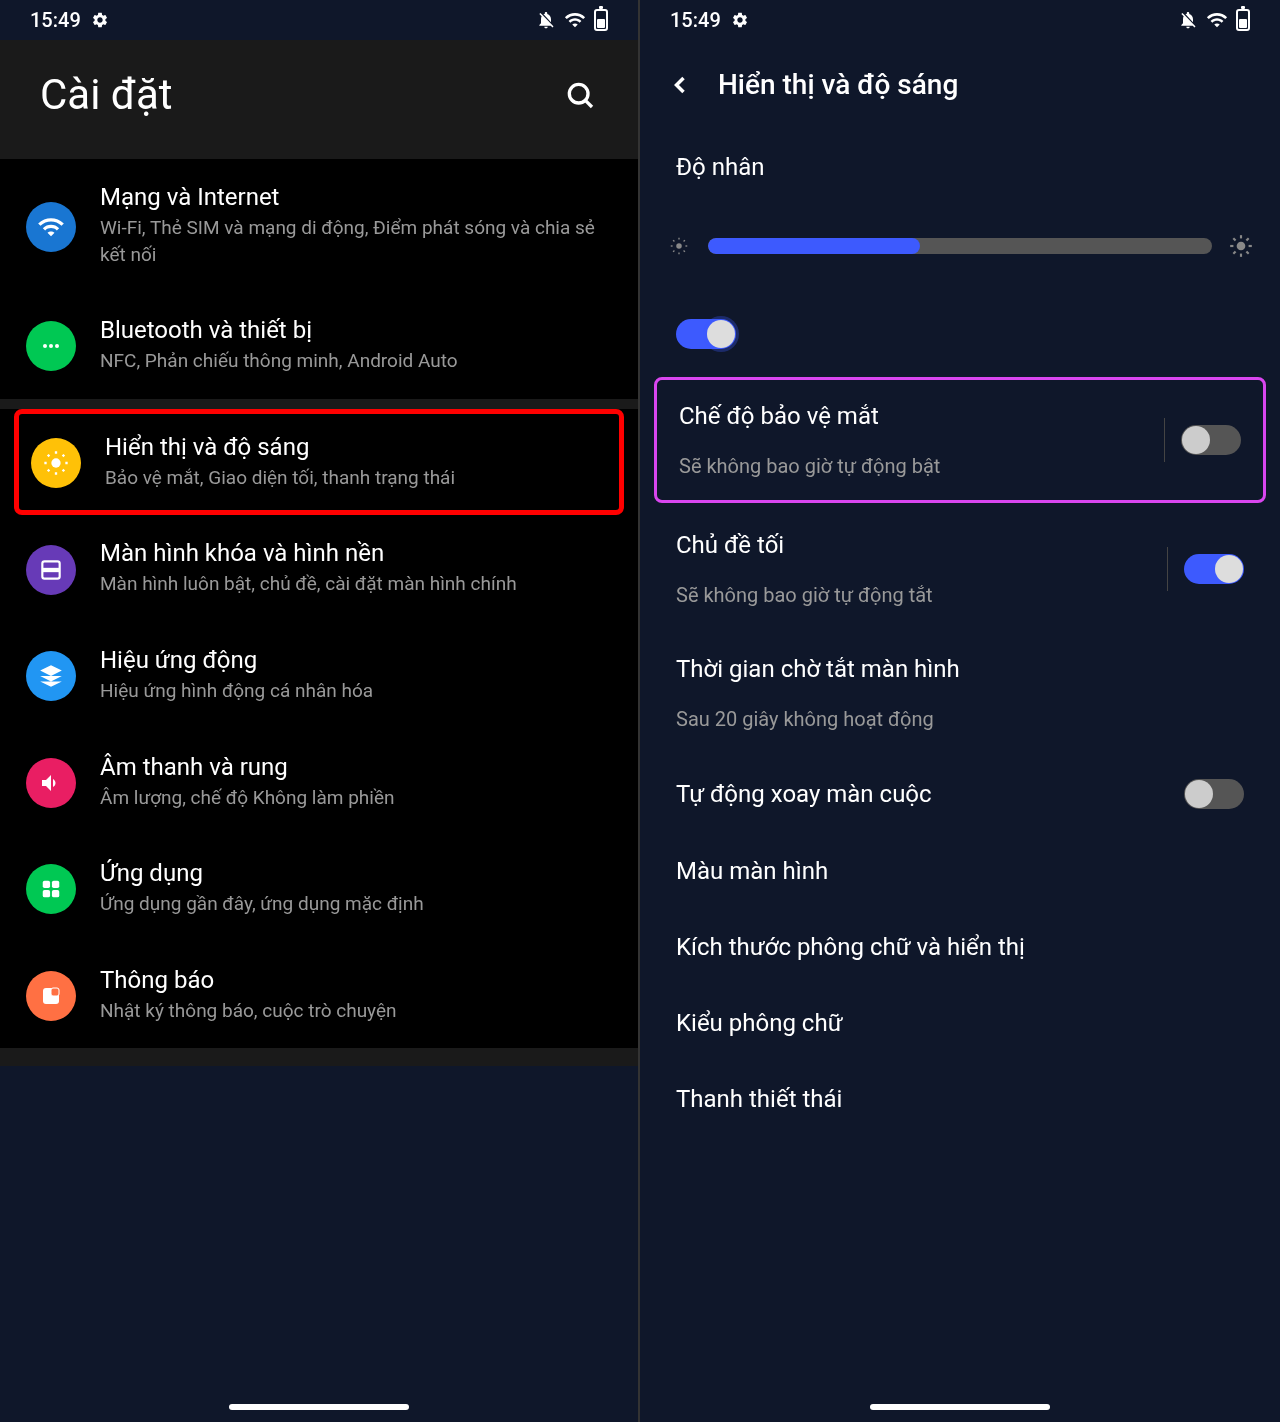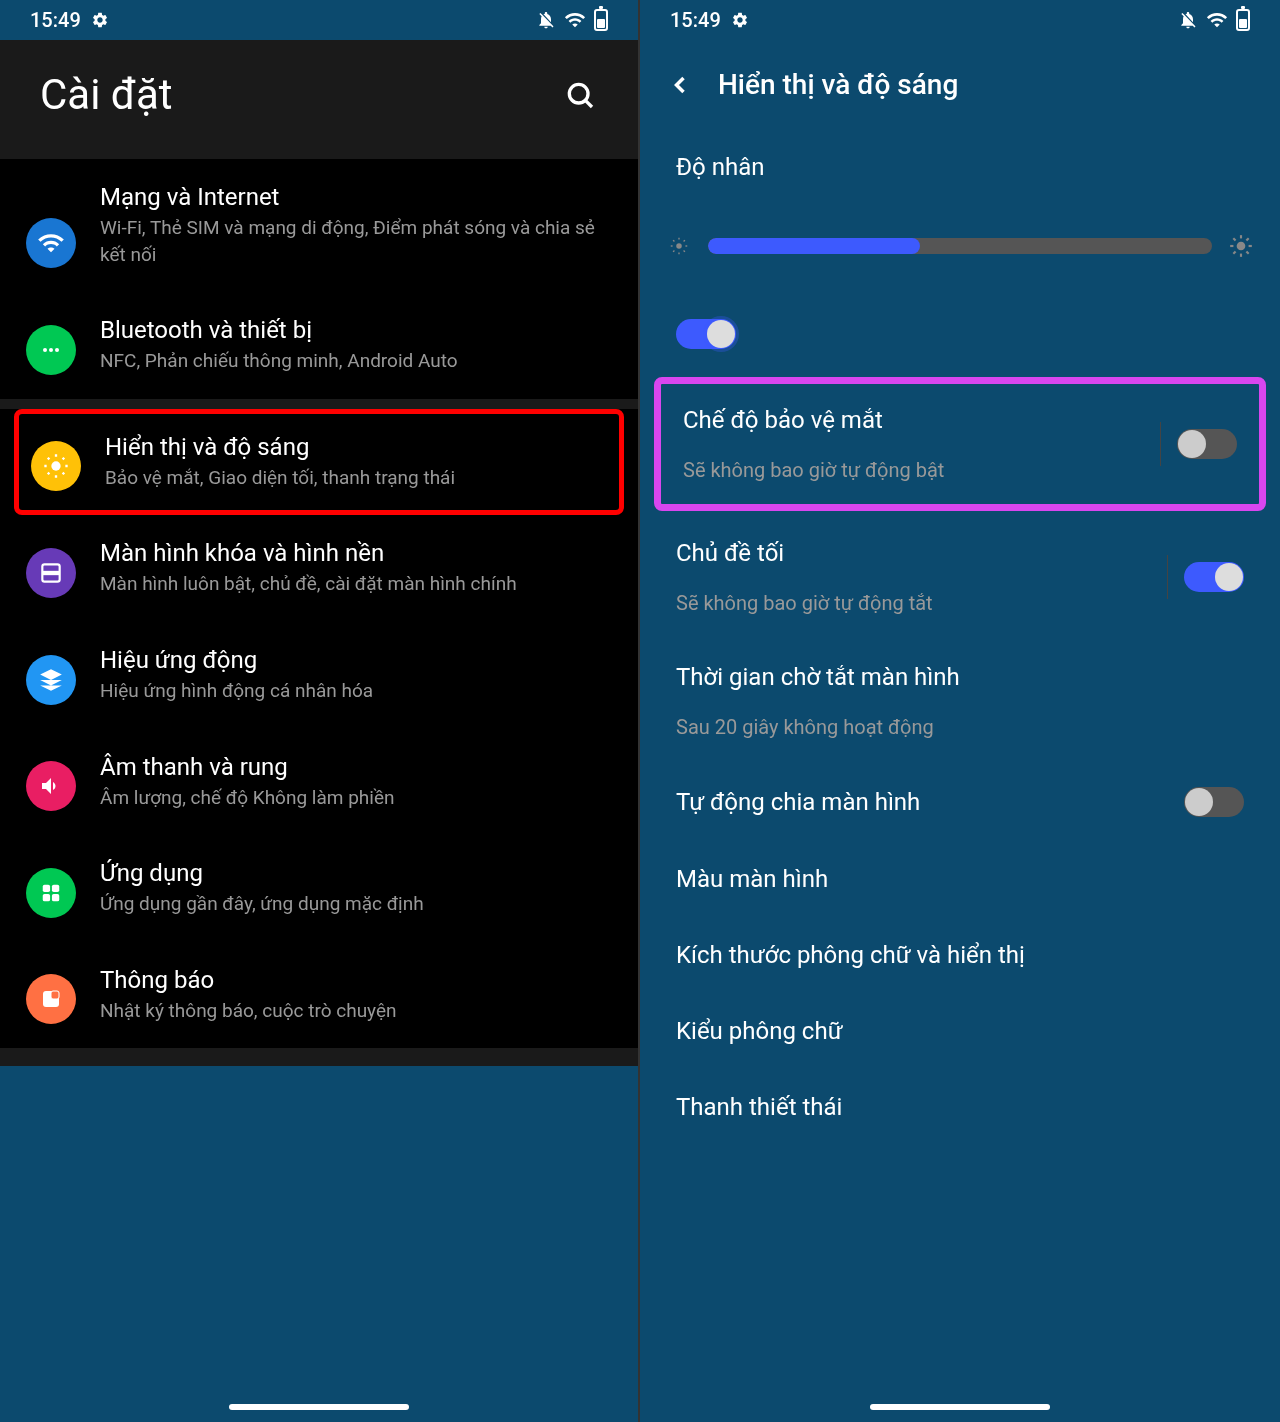--- a/index.html
+++ b/index.html
@@ -10,21 +10,21 @@
     }
     body {
       background: #fff;
       display: flex;
       width: 1280px;
       height: 1422px;
     }
     .screen {
       width: 640px;
       height: 1422px;
-      background: #0c4a6e;
+      background: #0f172a;
       position: relative;
       overflow: hidden;
     }
     .screen-left {
       border-right: 2px solid #333;
     }
     .statusbar {
       height: 40px;
       display: flex;
       justify-content: space-between;
@@ -72,21 +72,21 @@
     }
     .section-gap {
       height: 10px;
       background: #1a1a1a;
     }
     .settings-list {
       background: #000;
     }
     .setting-item {
       display: flex;
-      align-items: flex-end;
+      align-items: center;
       padding: 24px 26px;
       gap: 24px;
     }
     .setting-icon {
       width: 50px;
       height: 50px;
       border-radius: 50%;
       display: flex;
       align-items: center;
       justify-content: center;
@@ -222,21 +222,21 @@
     .toggle.on.emphasis .toggle-knob {
       box-shadow: 0 0 0 4px rgba(61,90,254,0.3);
     }
     .divider-v {
       width: 1px;
       height: 44px;
       background: #444;
       margin: 0 16px;
     }
     .highlight-detail {
-      border: 7px solid #d946ef;
+      border: 3px solid #d946ef;
       border-radius: 8px;
       margin: 4px 14px;
     }
     .highlight-detail .detail-item {
       padding: 22px 22px;
     }
     .nav-bar {
       position: absolute;
       bottom: 12px;
       left: 50%;
@@ -539,21 +539,21 @@
 
   <div class="detail-item">
     <div class="detail-item-text">
       <div class="detail-item-title">Thời gian chờ tắt màn hình</div>
       <div class="detail-item-subtitle">Sau 20 giây không hoạt động</div>
     </div>
   </div>
 
   <div class="detail-item">
     <div class="detail-item-text">
-      <div class="detail-item-title">Tự động chia màn hình</div>
+      <div class="detail-item-title">Tự động xoay màn cuộc</div>
     </div>
     <div class="toggle">
         <div class="toggle-knob"></div>
       </div>
   </div>
 
   <div class="detail-item">
     <div class="detail-item-text">
       <div class="detail-item-title">Màu màn hình</div>
     </div>

